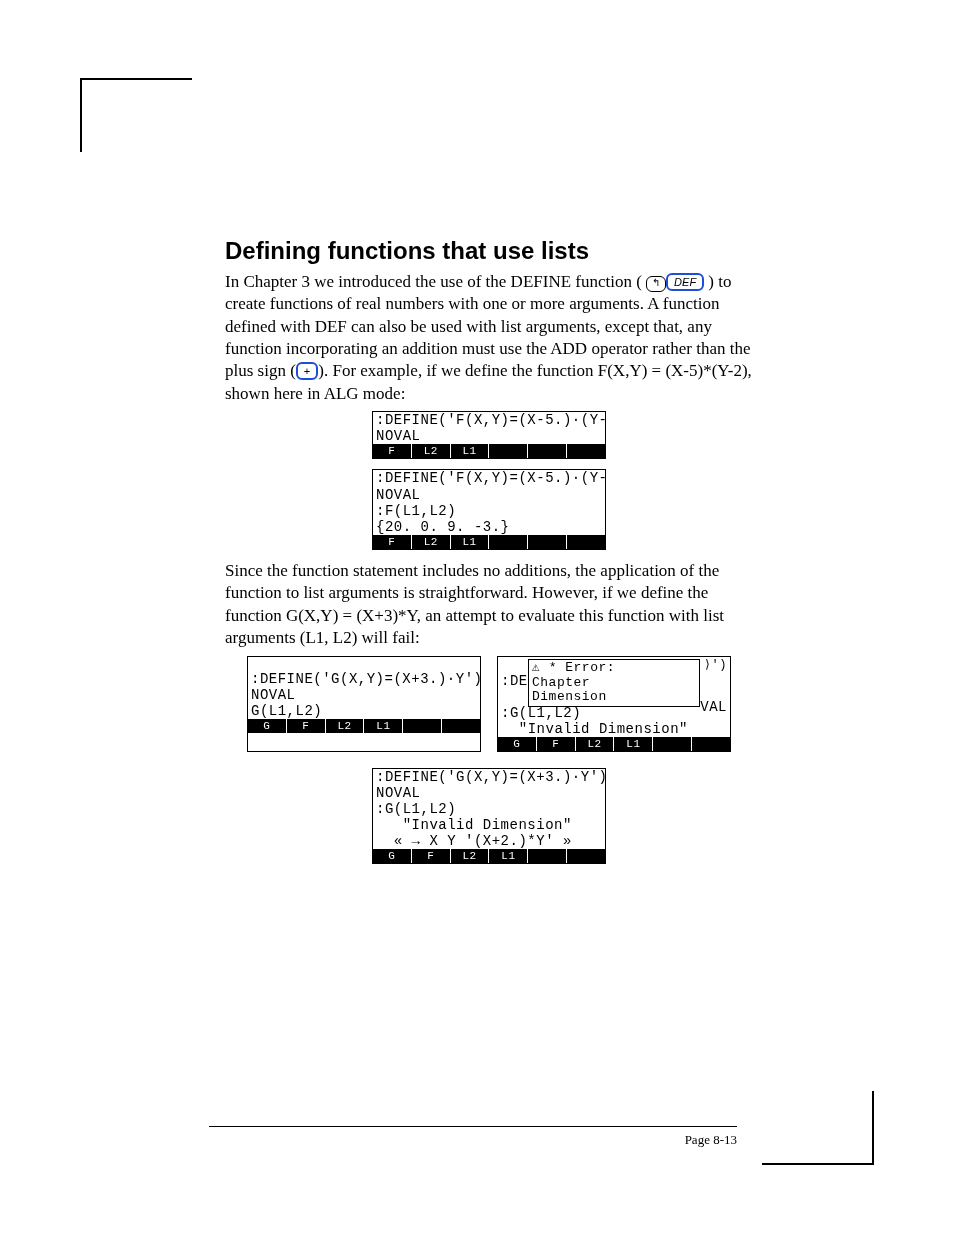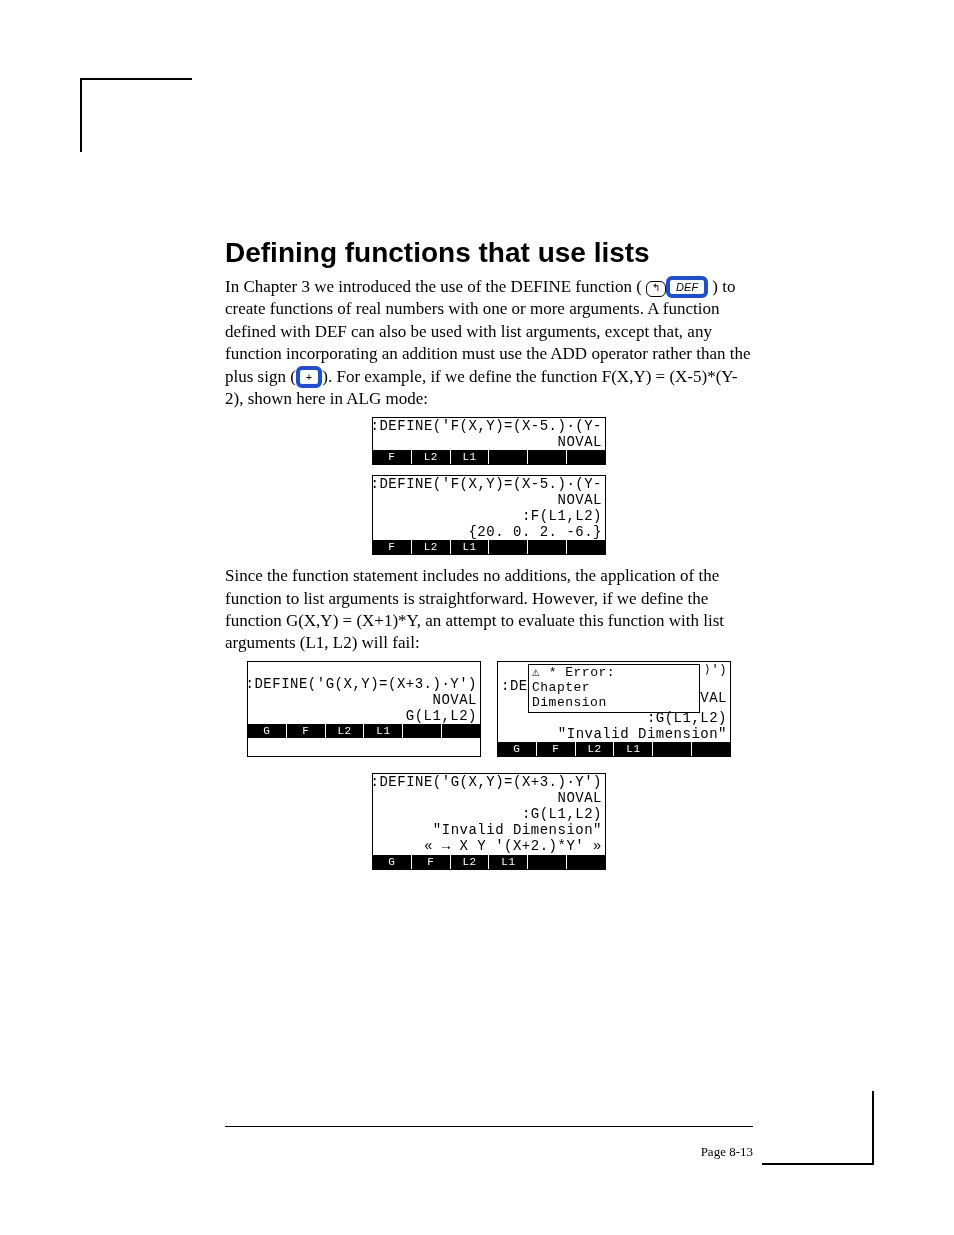--- a/index.html
+++ b/index.html
@@ -1,33 +1,33 @@
 <!DOCTYPE html>
 <html><head>
 <meta charset="utf-8">
 <style>
   html,body{margin:0;padding:0;background:#fff;color:#000;}
   body{width:954px;height:1235px;font-family:Georgia,'Times New Roman',serif;font-size:17px;line-height:1.32;position:relative;}
   .page{position:absolute;left:225px;top:235px;width:528px;}
-  h2{font-family:'Helvetica Neue',Arial,sans-serif;font-weight:700;font-size:28px;margin:0 0 4px;letter-spacing:0;}
+  h2{font-family:'Helvetica Neue',Arial,sans-serif;font-weight:700;font-size:24px;margin:0 0 4px;letter-spacing:0;}
   p{margin:0 0 6px;}
-  .key{display:inline-block;border:4px solid #1d4ed8;border-radius:6px;padding:0 6px;font-family:Arial,sans-serif;font-size:11px;line-height:14px;vertical-align:1px;background:#fff;}
+  .key{display:inline-block;border:2px solid #1d4ed8;border-radius:6px;padding:0 6px;font-family:Arial,sans-serif;font-size:11px;line-height:14px;vertical-align:1px;background:#fff;}
   .keyicon{display:inline-block;border:1px solid #000;border-radius:6px;width:18px;height:14px;line-height:12px;font-size:10px;text-align:center;vertical-align:1px;}
   .softlabel{display:inline-block;background:#000;color:#fff;font-family:'Courier New',monospace;font-size:11px;padding:0 3px;margin:0 1px;vertical-align:1px;}
   .screen{display:block;margin:6px auto 10px;border:1.5px solid #000;font-family:'Courier New',monospace;font-size:14px;line-height:1.15;letter-spacing:0.5px;background:#fff;width:240px;}
-  .screen .line{display:flex;justify-content:flex-end;white-space:pre;padding:0 3px;}
+  .screen .line{display:flex;justify-content:flex-start;white-space:pre;padding:0 3px;}
   .screen .menubar{display:flex;background:#fff;height:14px;}
   .screen .menubar span{flex:1;background:#000;color:#fff;font-size:11px;text-align:center;line-height:14px;margin-right:1px;}
   .screen .menubar span:last-child{margin-right:0;}
   .errorbox{border:1.5px solid #000;margin:2px 16px 0 24px;padding:1px 3px;font-size:13px;}
   .twocol{display:flex;gap:16px;justify-content:center;margin:6px 0 10px;}
   .twocol .screen{margin:0;}
   .cornerTL{position:absolute;left:80px;top:78px;width:110px;height:72px;border-left:2px solid #000;border-top:2px solid #000;}
   .cornerBR{position:absolute;right:80px;bottom:70px;width:110px;height:72px;border-right:2px solid #000;border-bottom:2px solid #000;}
-  .footer{position:absolute;left:225px;width:528px;top:1126px;border-top:1px solid #000;text-align:right;font-family:Georgia,serif;font-size:13px;padding-top:16px;}
+  .footer{position:absolute;left:209px;width:528px;top:1126px;border-top:1px solid #000;text-align:right;font-family:Georgia,serif;font-size:13px;padding-top:4px;}
 </style>
 </head>
 <body>
 
 <div class="cornerTL"></div>
 <div class="cornerBR"></div>
 
 <div class="page">
 
   <h2>Defining functions that use lists</h2>
@@ -47,32 +47,32 @@
       <span></span>
       <span></span>
     </div>
   </div>
 
 
   <div class="screen" style="width:232px;">
     <div class="line"><span>:DEFINE('F(X,Y)=(X-5.)·(Y-</span></div>
     <div class="line"><span></span><span>NOVAL</span></div>
     <div class="line"><span>:F(L1,L2)</span></div>
-    <div class="line"><span></span><span>{20. 0. 2. -6.}</span></div>
+    <div class="line"><span></span><span>{20. 0. 9. -3.}</span></div>
     <div class="menubar">
       <span>F</span>
       <span>L2</span>
       <span>L1</span>
       <span></span>
       <span></span>
       <span></span>
     </div>
   </div>
 
-  <p>Since the function statement includes no additions, the application of the function to list arguments is straightforward.  However, if we define the function G(X,Y) = (X+1)*Y, an attempt to evaluate this function with list arguments (L1, L2) will fail:</p>
+  <p>Since the function statement includes no additions, the application of the function to list arguments is straightforward.  However, if we define the function G(X,Y) = (X+3)*Y, an attempt to evaluate this function with list arguments (L1, L2) will fail:</p>
 
   <div class="twocol">
     <div class="screen" style="width:232px;">
       <div style="height:14px;"></div>
       <div class="line"><span>:DEFINE('G(X,Y)=(X+3.)·Y')</span></div>
       <div class="line"><span></span><span>NOVAL</span></div>
       <div class="line"><span>G(L1,L2)</span></div>
       <div class="menubar">
         <span>G</span>
         <span>F</span>
@@ -80,21 +80,21 @@
         <span>L1</span>
         <span></span>
         <span></span>
       </div>
     </div>
 
     <div class="screen" style="width:232px;position:relative;">
       <div style="position:relative;height:48px;">
         <div style="position:absolute;left:3px;top:16px;">:DE</div>
         <div style="position:absolute;right:3px;top:2px;font-size:12px;">⟩')</div>
-        <div style="position:absolute;right:3px;top:28px;text-align:right;">VAL</div>
+        <div style="position:absolute;right:3px;top:42px;text-align:right;">VAL</div>
         <div class="errorbox" style="position:absolute;left:6px;right:14px;top:0;">
           <div>⚠ * Error:</div>
           <div>  Chapter</div>
           <div>  Dimension</div>
         </div>
       </div>
       <div class="line"><span>:G(L1,L2)</span></div>
       <div class="line"><span>  "Invalid Dimension"</span></div>
       <div class="menubar">
         <span>G</span>

